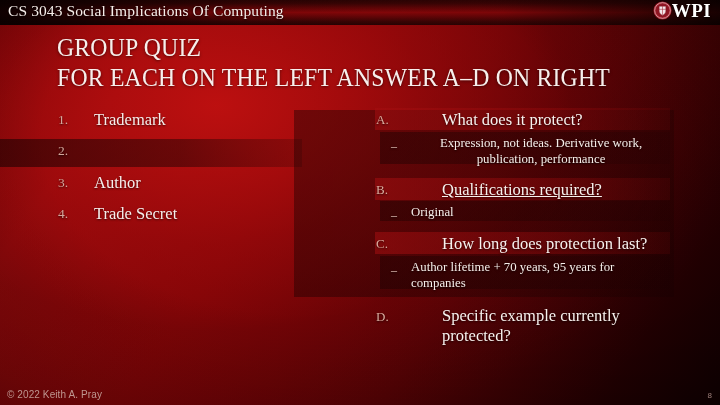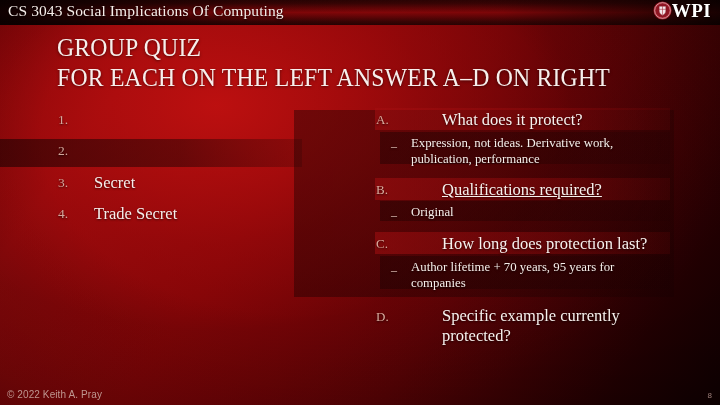--- a/index.html
+++ b/index.html
@@ -263,44 +263,45 @@
   </div>
 
   <div id="slide-title">
     <span class="tline">GROUP QUIZ</span>
     <span class="tline">FOR EACH ON THE LEFT ANSWER A–D ON RIGHT</span>
   </div>
 
   <div id="left-list">
     <div class="lrow">
       <span class="lnum">1.</span>
+      <span class="ltext">Trademark</span>
     </div>
     <div class="lrow">
       <span class="lnum">2.</span>
     </div>
     <div class="lrow">
       <span class="lnum">3.</span>
-      <span class="ltext">Secret</span>
+      <span class="ltext">Author</span>
     </div>
     <div class="lrow">
       <span class="lnum">4.</span>
       <span class="ltext">Trade Secret</span>
     </div>
   </div>
 
   <div id="right-list">
 
     <div class="qblock">
       <div class="qhead">
         <span class="qletter" style="top:112px;">A.</span>
         <span class="qtext" style="top:110px;">What does it protect?</span>
       </div>
       <div class="sub">
         <span class="sdash" style="top:139px;">–</span>
-        <span class="stext" style="top:136px;">Expression, not ideas. Derivative work, publication, performance</span>
+        <span class="stext" style="top:136px;text-align:center;">Expression, not ideas. Derivative work, publication, performance</span>
       </div>
     </div>
 
     <div class="qblock">
       <div class="qhead">
         <span class="qletter" style="top:182px;">B.</span>
         <span class="qtext" style="top:180px;text-decoration:underline;">Qualifications required?</span>
       </div>
       <div class="sub">
         <span class="sdash" style="top:208px;">–</span>

